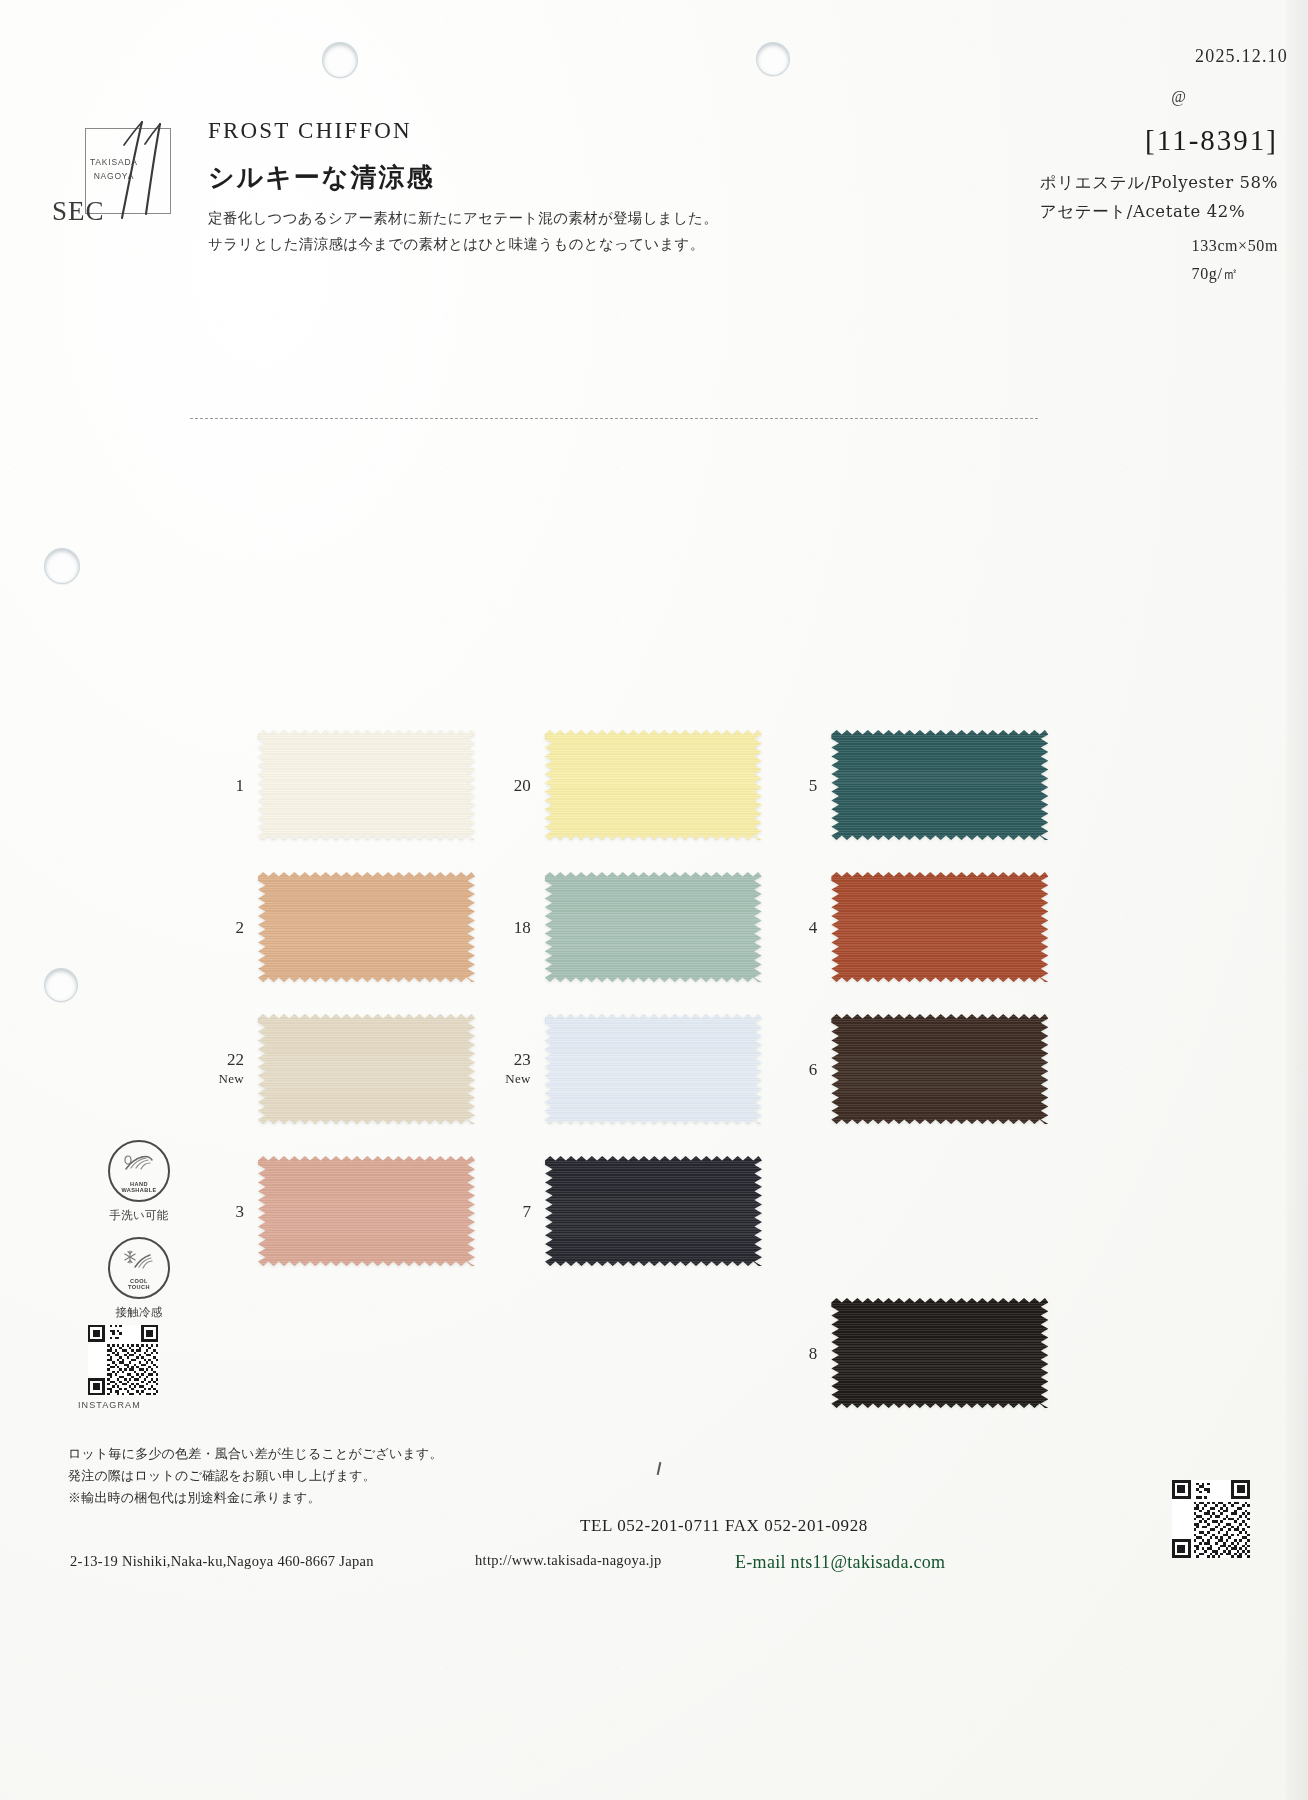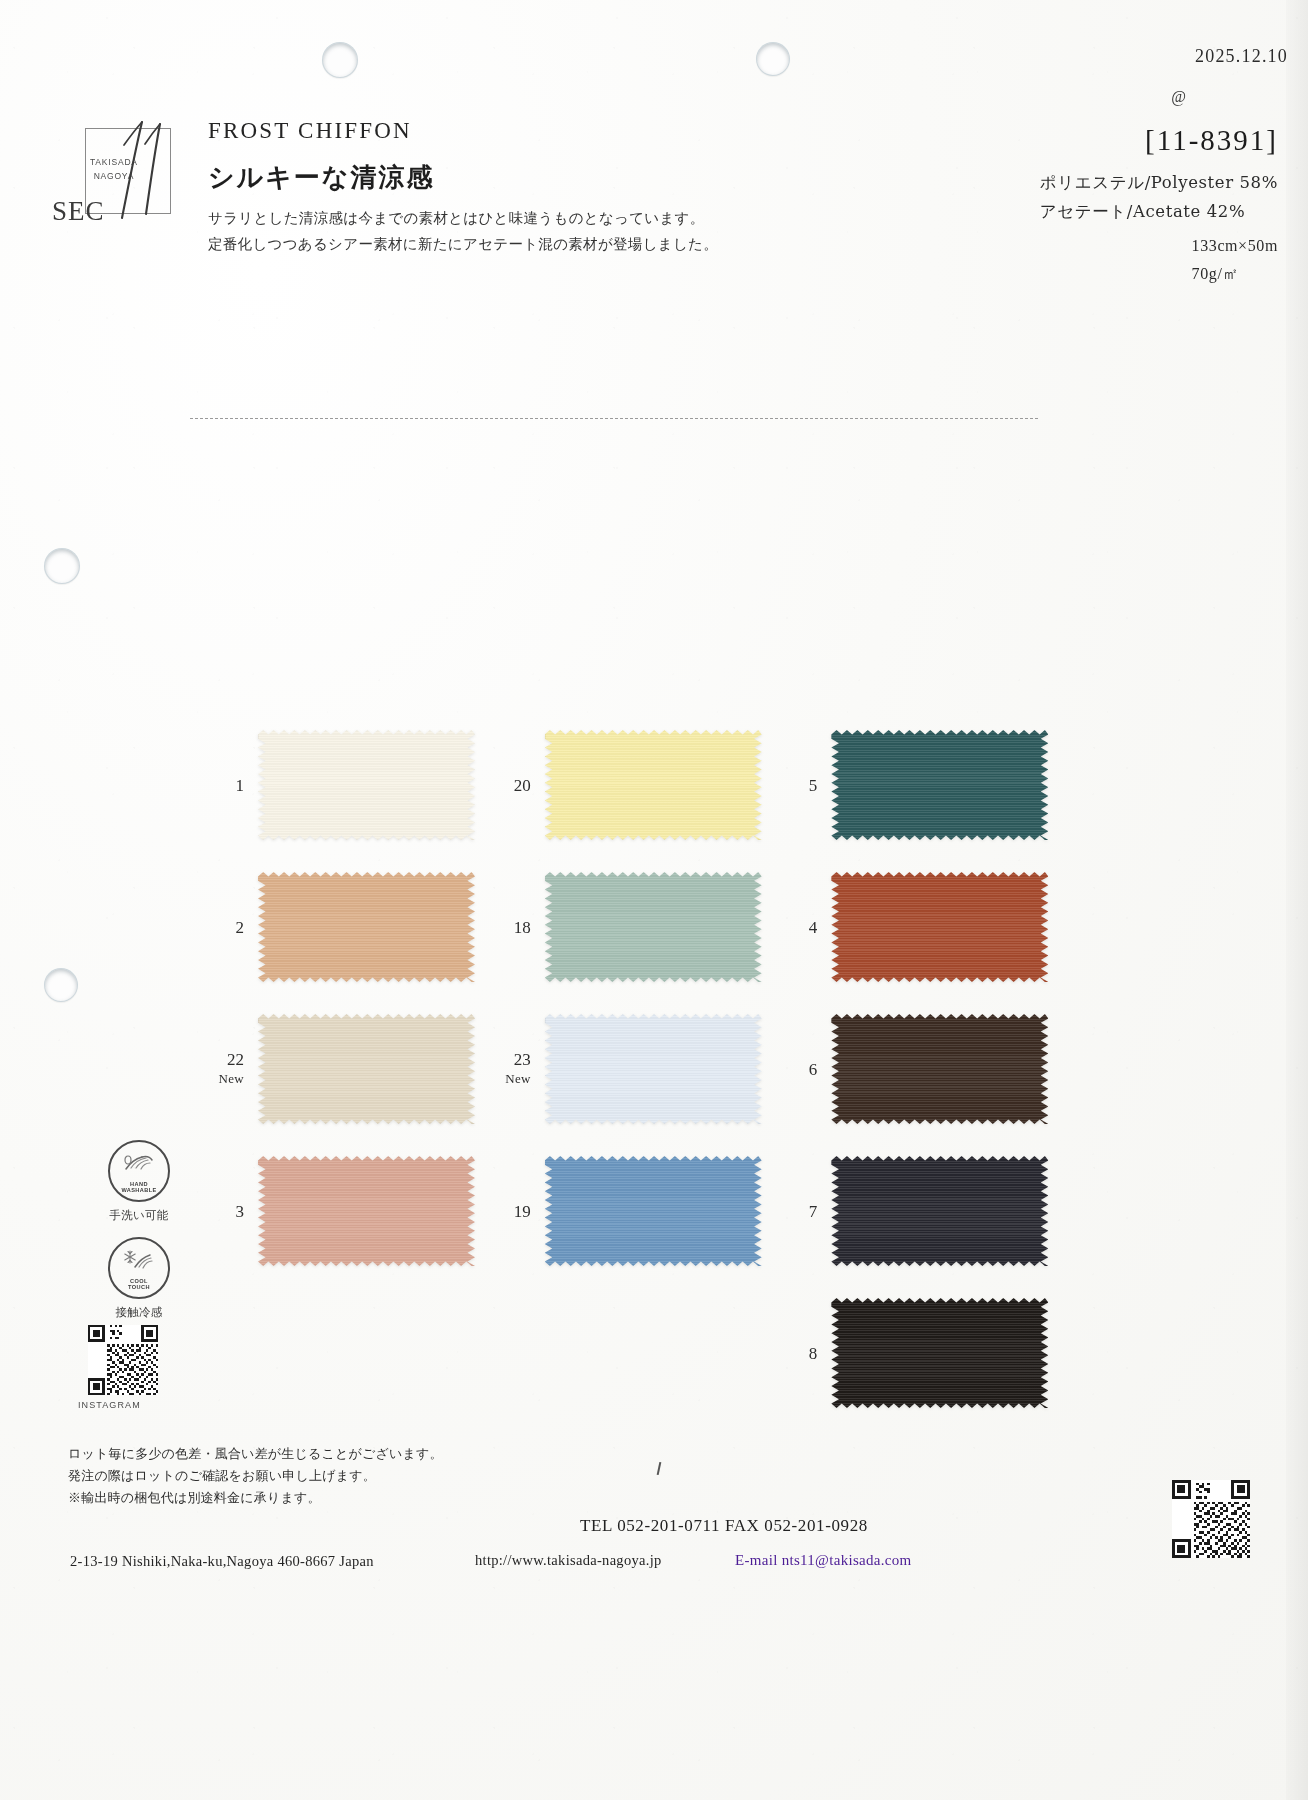--- a/index.html
+++ b/index.html
@@ -136,21 +136,21 @@
   
   .notes{position:absolute;left:68px;top:1443px;font-family:"DejaVu Serif",serif;
     font-size:13px;line-height:22px;color:#2e2e2e;letter-spacing:.2px;}
   .foot-line1{position:absolute;left:70px;top:1516px;width:1010px;
     display:flex;align-items:baseline;}
   .company{font-size:22.5px;letter-spacing:.8px;color:#1c1c1c;}
   .tel{position:absolute;left:510px;font-size:17px;letter-spacing:.6px;color:#222;white-space:nowrap;}
   .foot-line2{position:absolute;left:70px;top:1552px;width:1010px;}
   .addr{font-size:14.5px;letter-spacing:.3px;color:#242424;}
   .url{position:absolute;left:405px;top:0;font-size:14.5px;letter-spacing:.3px;color:#242424;}
-  .mail{position:absolute;left:665px;top:0;font-size:15px;letter-spacing:.3px;color:#4c1d95;}
+  .mail{position:absolute;left:665px;top:0;font-size:18px;letter-spacing:.3px;color:#14532d;}
   .stray{position:absolute;left:658px;top:1462px;width:2px;height:13px;background:#555;
     transform:rotate(12deg);}
 </style>
 </head>
 <body>
 
 <div class="paper"></div>
 <div class="edge-right"></div>
 
 <div class="hole" id="hole1"></div>
@@ -169,22 +169,22 @@
     <path d="M20 104 C26 74, 32 42, 40 8" stroke="#3a3a3a" stroke-width="2.1" fill="none" stroke-linecap="round"></path>
     <path d="M40 8 C33 16, 27 24, 22 31" stroke="#3a3a3a" stroke-width="1.7" fill="none" stroke-linecap="round"></path>
     <path d="M44 100 C48 72, 52 42, 58 10" stroke="#3a3a3a" stroke-width="2.1" fill="none" stroke-linecap="round"></path>
     <path d="M58 10 C52 17, 47 24, 43 30" stroke="#3a3a3a" stroke-width="1.7" fill="none" stroke-linecap="round"></path>
   </svg>
 </div>
 
 <div class="title-en">FROST  CHIFFON</div>
 <div class="title-jp">シルキーな清涼感</div>
 <div class="desc">
+  <div>定番化しつつあるシアー素材に新たにアセテート混の素材が登場しました。</div>
   <div>サラリとした清涼感は今までの素材とはひと味違うものとなっています。</div>
-  <div>定番化しつつあるシアー素材に新たにアセテート混の素材が登場しました。</div>
 </div>
 
 <div class="date">2025.12.10</div>
 <div class="at">@</div>
 <div class="code">[11-8391]</div>
 <div class="comp">
   <div>ポリエステル/Polyester  58%</div>
   <div>アセテート/Acetate  42%</div>
 </div>
 <div class="dims">
@@ -253,26 +253,20 @@
         <div class="swatch">
           <i style="background-color: rgb(59, 43, 34);"></i>
         </div>
       </div>
     </div>
     <div class="row">
       <div class="cell">
         <div class="num">3</div>
         <div class="swatch">
           <i style="background-color: rgb(217, 167, 148);"></i>
-        </div>
-      </div>
-      <div class="cell">
-        <div class="num">19</div>
-        <div class="swatch">
-          <i style="background-color: rgb(106, 150, 191);"></i>
         </div>
       </div>
       <div class="cell">
         <div class="num">7</div>
         <div class="swatch">
           <i style="background-color: rgb(39, 39, 47);"></i>
         </div>
       </div>
     </div>
     <div class="row">

